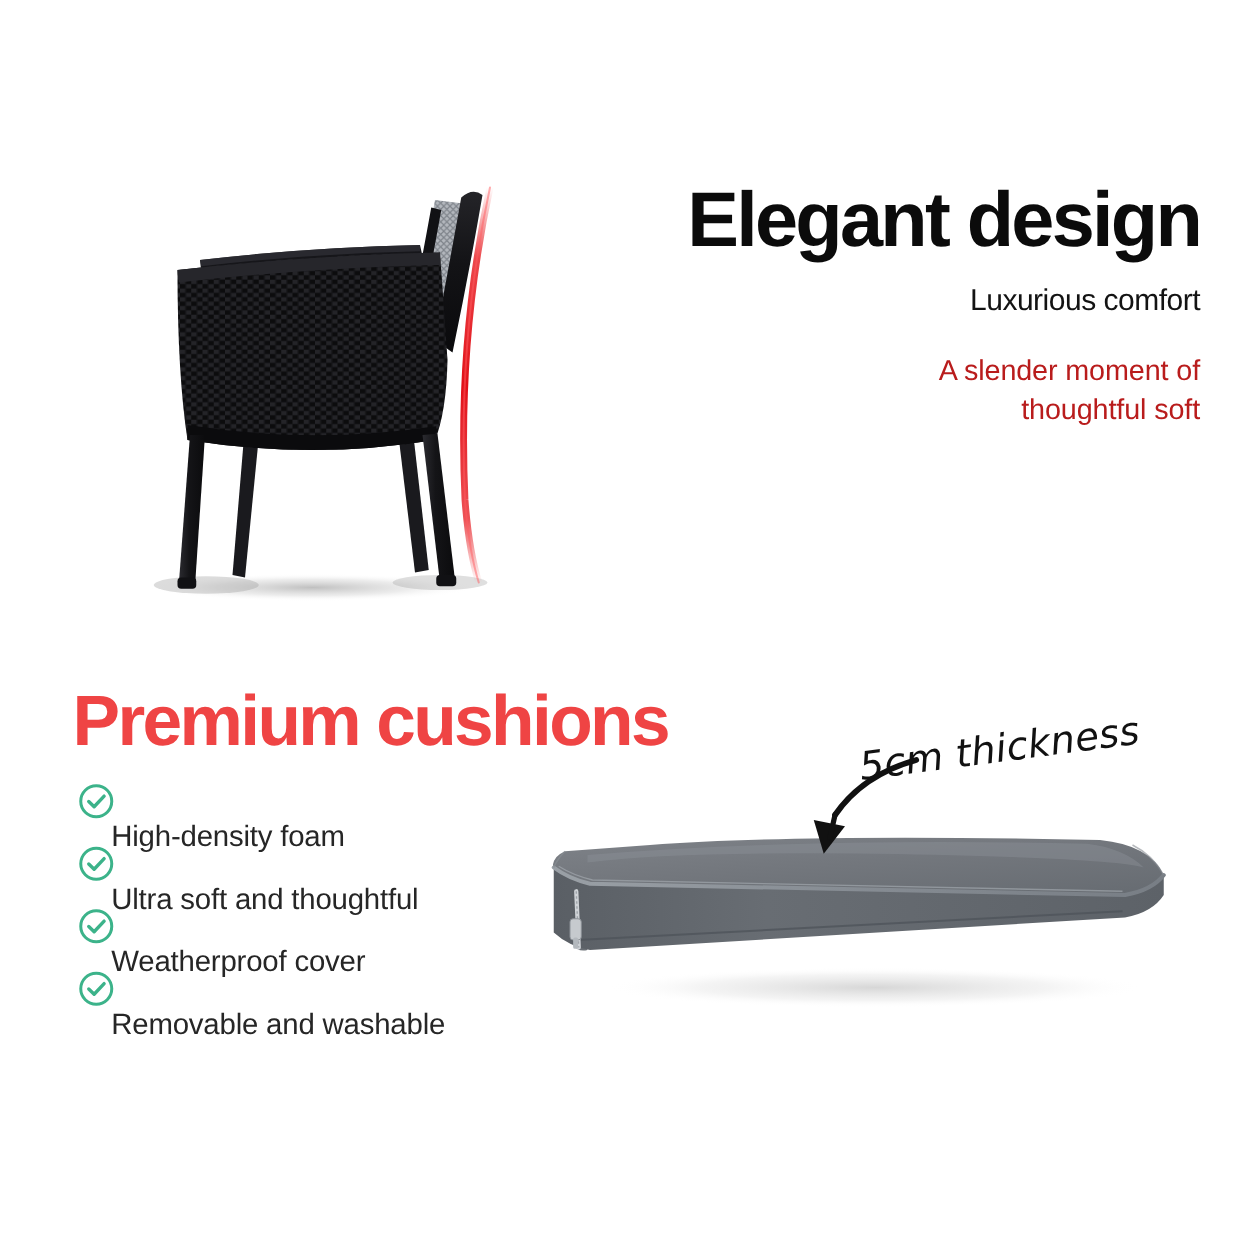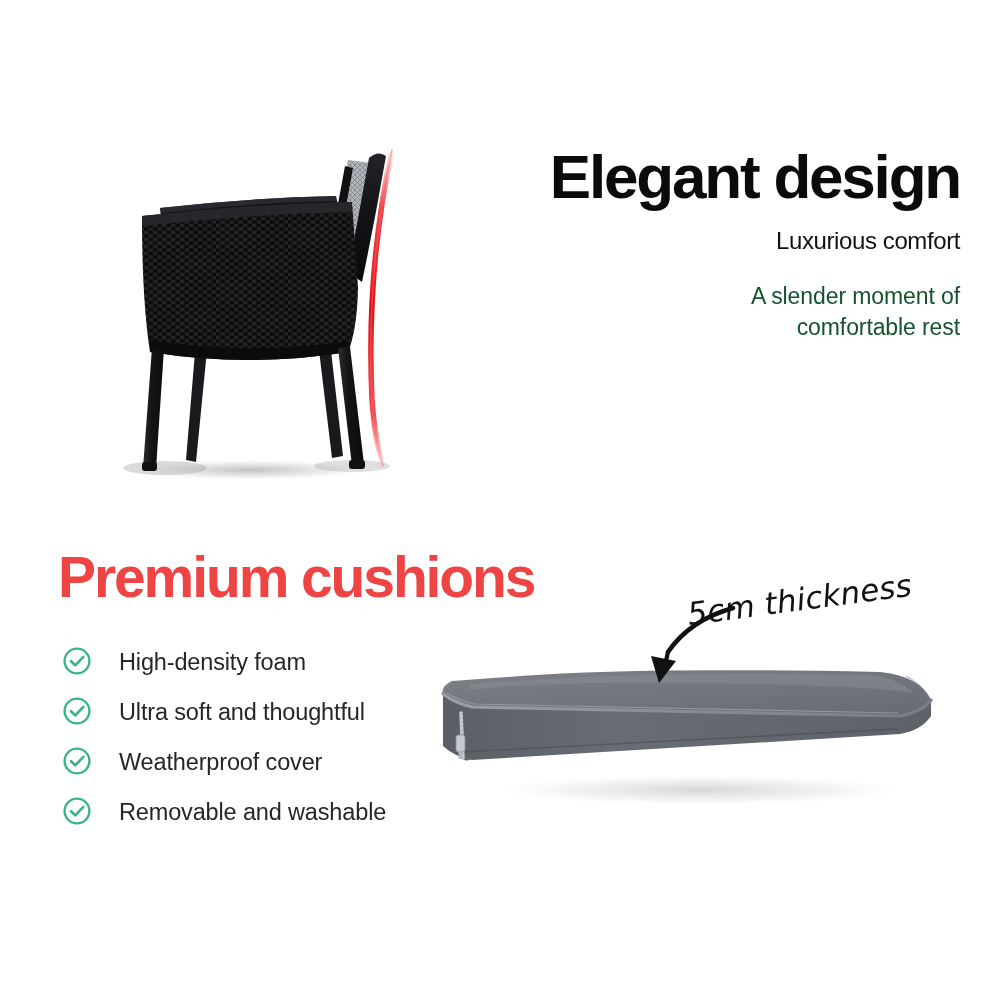--- a/index.html
+++ b/index.html
@@ -49,21 +49,21 @@
   .body-1 {
     position: absolute;
     left: 560px;
     top: 281px;
     width: 400px;
     text-align: right;
     font-weight: 400;
     font-size: 23px;
     line-height: 1.33;
     letter-spacing: -0.1px;
-    color: #14532d;
+    color: #b91c1c;
   }
 
   
   .headline-2 {
     position: absolute;
     left: 58px;
     top: 549px;
     font-family: "Liberation Sans", sans-serif;
     font-weight: 700;
     font-size: 57px;
@@ -76,21 +76,22 @@
   .feature-list {
     position: absolute;
     left: 62px;
     top: 626px;
     width: 430px;
   }
   .feature-row {
     position: relative;
     height: 50px;
     display: flex;
-    align-items: flex-end;
+    align-items: flex-start;
+    flex-direction: column;
   }
   .check-icon {
     width: 30px;
     height: 30px;
     flex: 0 0 30px;
     display: block;
   }
   .feature-label {
     margin-left: 27px;
     font-weight: 400;
@@ -206,21 +207,21 @@
     <path d="M392 150 Q366 270 372 400 Q375 440 383 466" fill="none" stroke="url(#redCurve)" stroke-width="5.5" stroke-linecap="round"></path>
     <path d="M392 150 Q366 270 372 400 Q375 440 383 466" fill="none" stroke="#ff5b5f" stroke-width="1.6" stroke-linecap="round" opacity="0.5"></path>
   </svg>
 
   <div class="headline-1">Elegant design</div>
 
   <div class="subhead-1">Luxurious comfort</div>
 
   <div class="body-1">
     <div>A slender moment of</div>
-    <div>comfortable rest</div>
+    <div>thoughtful soft</div>
   </div>
 
   <div class="headline-2">Premium cushions</div>
 
   <div class="feature-list">
 
     <div class="feature-row">
       <svg class="check-icon" viewBox="0 0 30 30">
         <circle cx="15" cy="15" r="12.4" fill="none" stroke="#3cb38a" stroke-width="2.4"></circle>
         <path d="M9 15.2 L13.3 19.4 L21.3 10.9" fill="none" stroke="#3cb38a" stroke-width="2.7" stroke-linecap="round" stroke-linejoin="round"></path>

